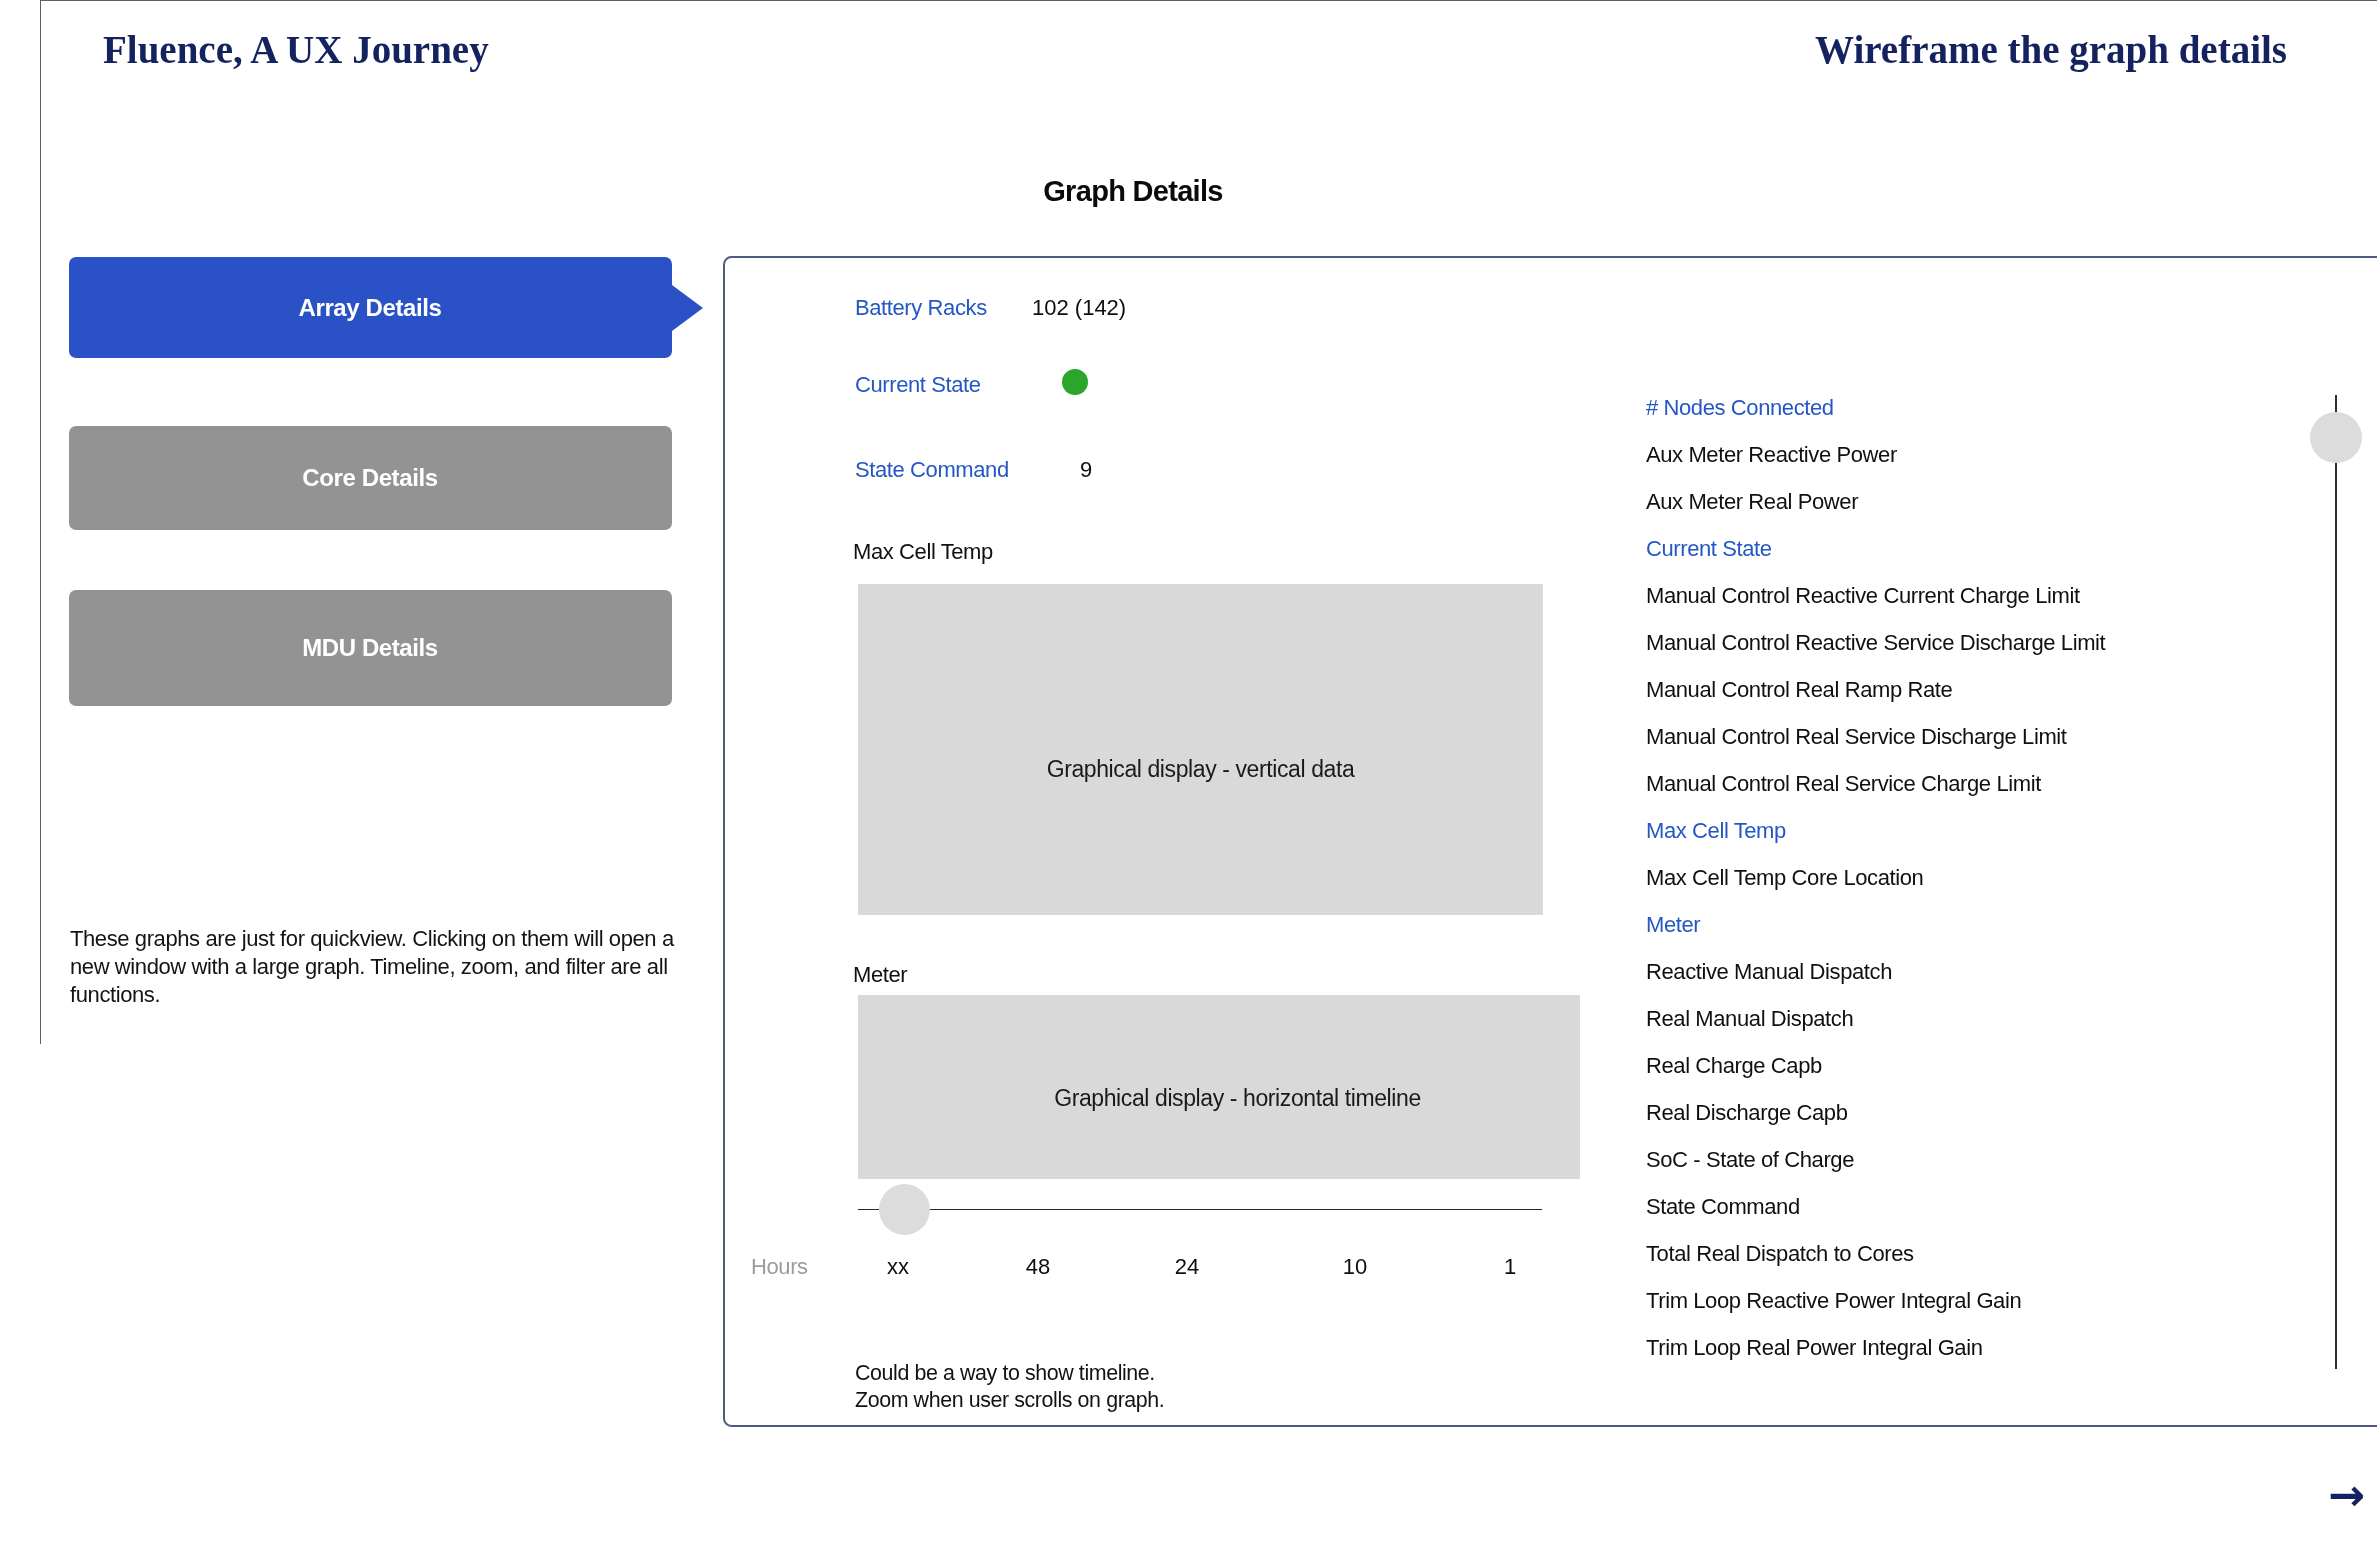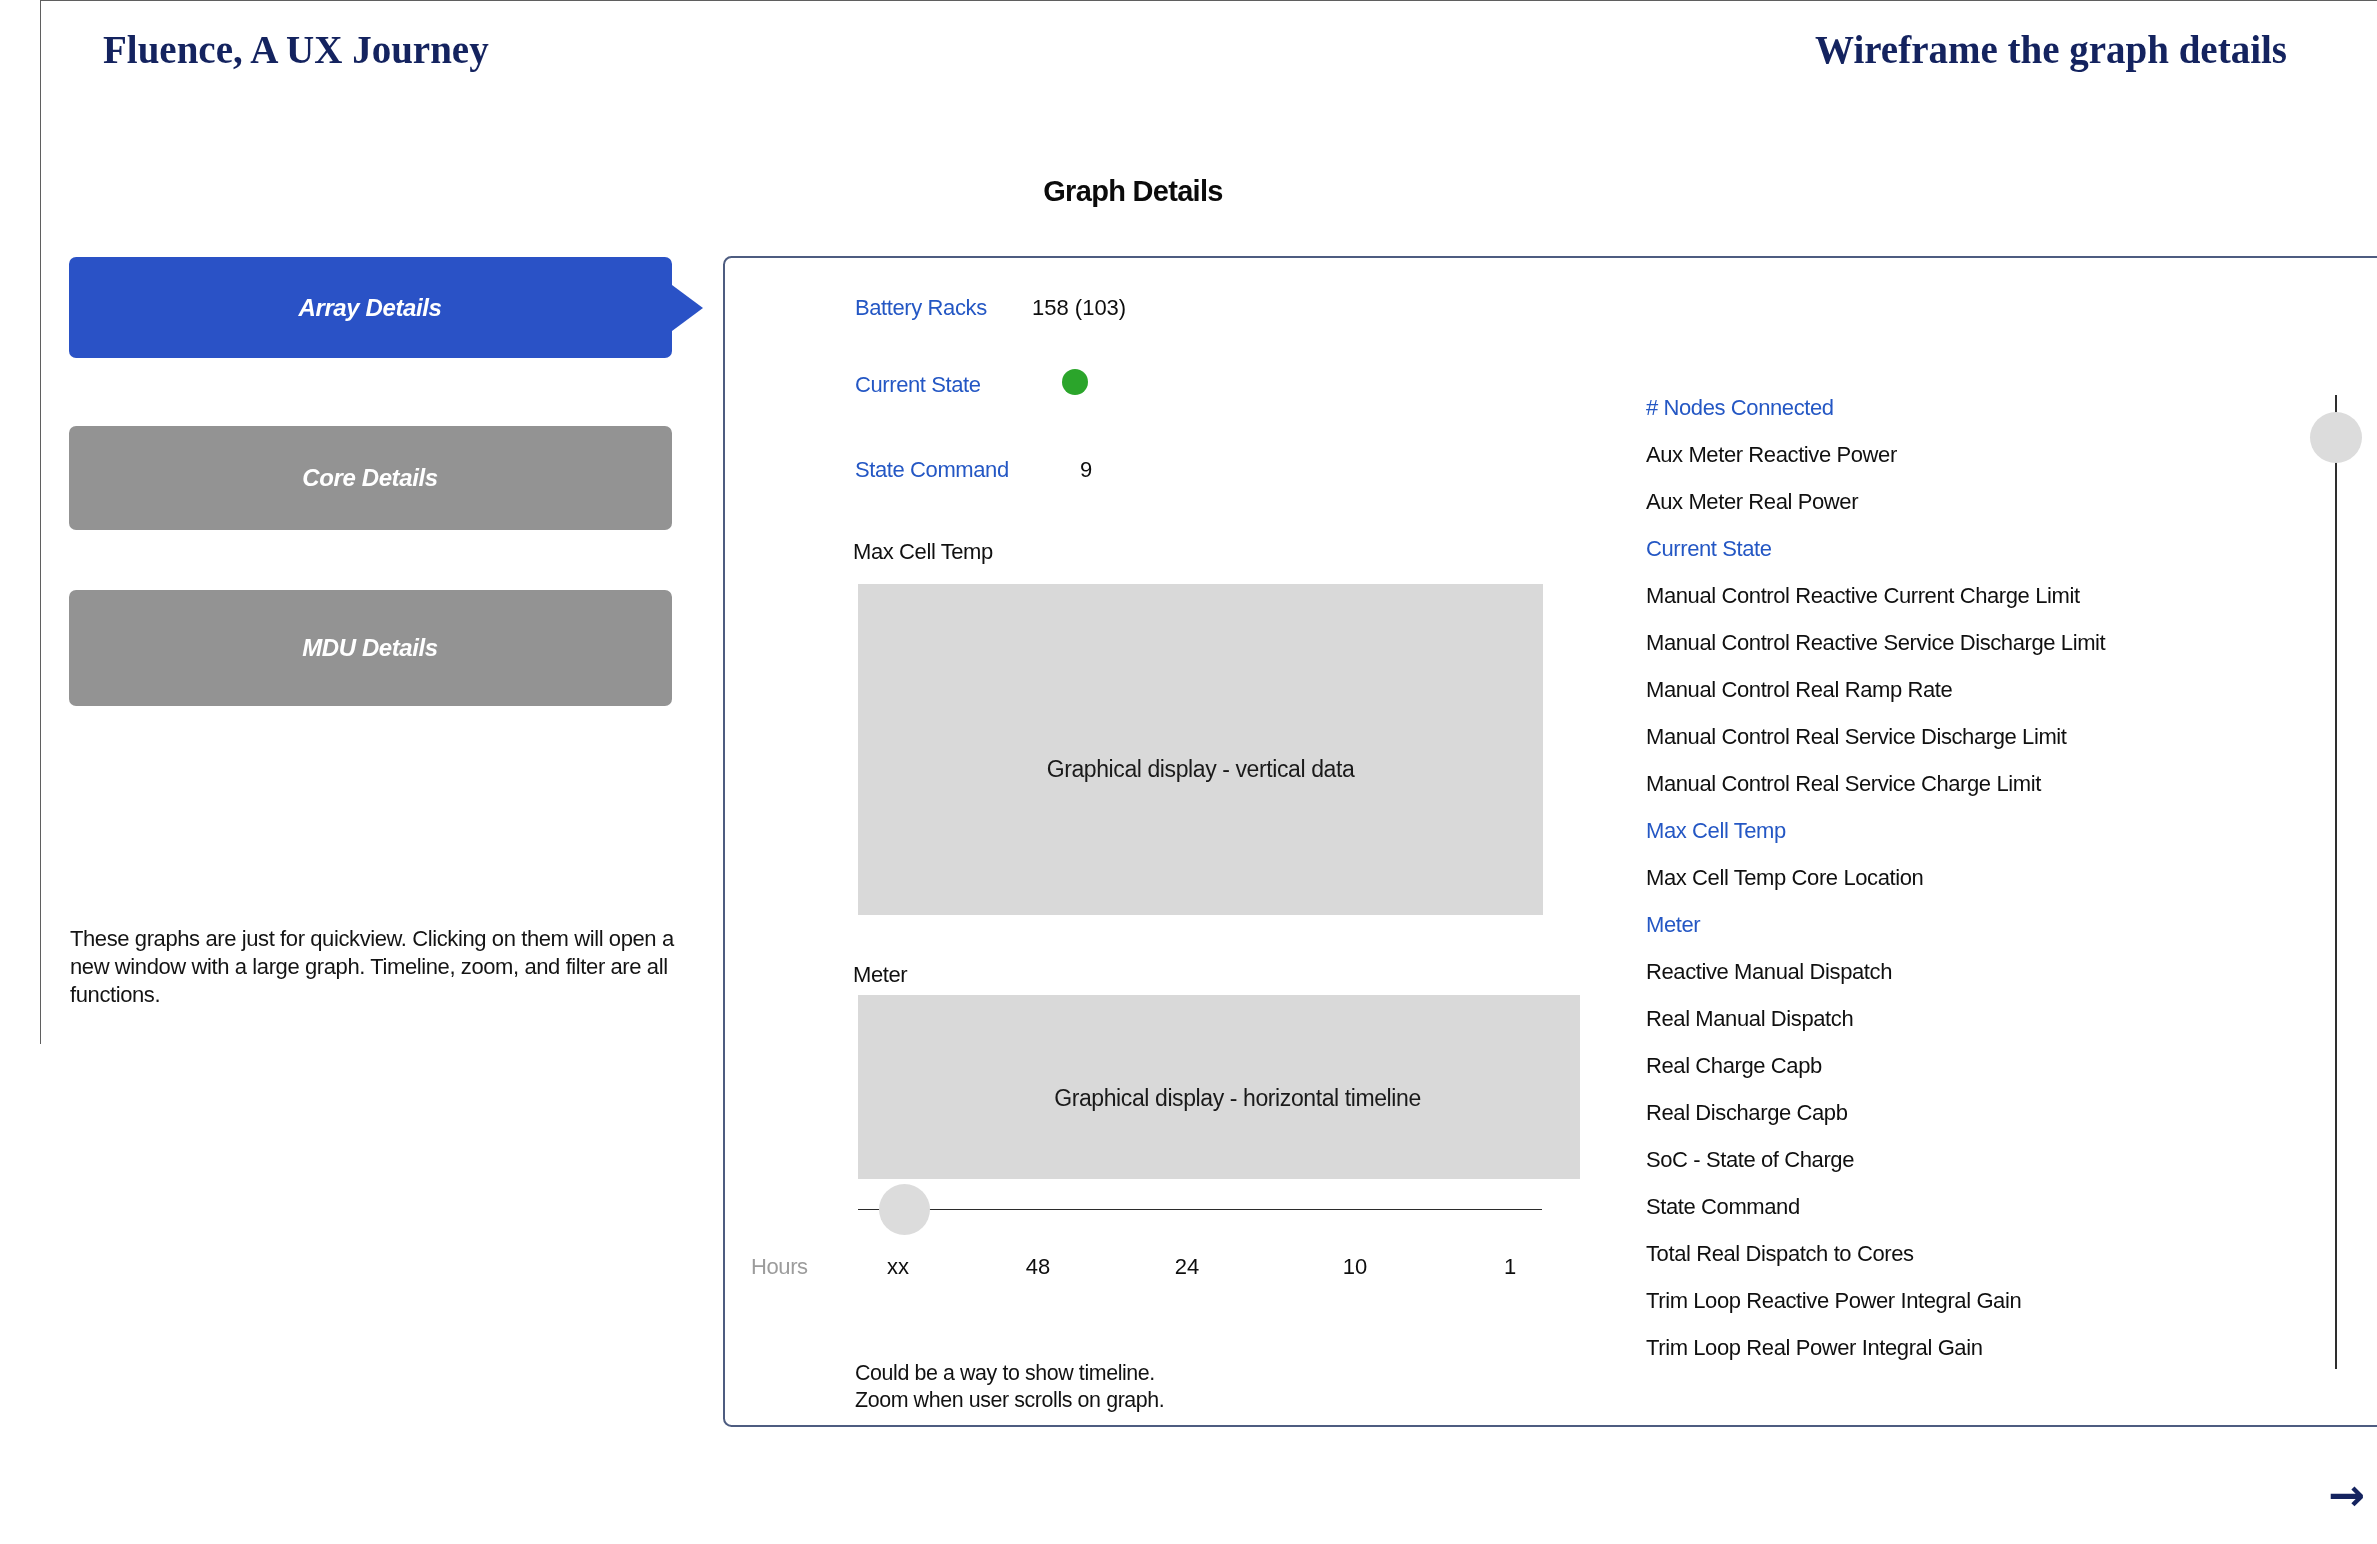--- a/index.html
+++ b/index.html
@@ -25,21 +25,21 @@
     font-weight:bold;font-size:39px;color:var(--navy);white-space:nowrap;}
   .page-title{position:absolute;right:130px;top:27px;font-family:"Liberation Serif", serif;
     font-weight:bold;font-size:39px;color:var(--navy);white-space:nowrap;}
   .section-heading{position:absolute;left:1093px;top:175px;transform:translateX(-50%);
     font-size:29px;font-weight:bold;letter-spacing:-0.7px;color:#0b0b0b;white-space:nowrap;}
 
   
   .tabs{position:absolute;left:28.5px;top:257px;width:666px;height:456px;}
   .tab{position:absolute;left:0;width:603px;background:var(--gray-btn);border-radius:7.1px;
     color:#fff;font-weight:bold;font-size:24px;letter-spacing:-0.4px;
-    display:flex;align-items:center;justify-content:center;cursor:pointer;font-style:italic;}
+    display:flex;align-items:center;justify-content:center;cursor:pointer;}
   .tab:nth-of-type(1){top:0;height:101px;}
   .tab:nth-of-type(2){top:169px;height:104px;}
   .tab:nth-of-type(3){top:333px;height:116px;}
   .tab.active{background:var(--accent);}
   .tab.active::after{content:"";position:absolute;right:-31px;top:50%;transform:translateY(-50%);
     width:0;height:0;border-top:23.5px solid transparent;border-bottom:23.5px solid transparent;
     border-left:31px solid var(--accent);}
   .sidebar-note{position:absolute;left:30px;top:925px;width:648px;font-size:22px;
     line-height:28px;letter-spacing:-0.4px;color:#141414;}
 
@@ -117,21 +117,21 @@
       <div class="tab">
         <span>MDU Details</span>
       </div>
     </div>
 
   <div class="sidebar-note">These graphs are just for quickview. Clicking on them will open a new window with a large graph. Timeline, zoom, and filter are all functions.</div>
 
   <div class="panel">
 
     <div class="field-label" style="top:37px">Battery Racks</div>
-    <div class="field-value" style="left:307px;top:37px">158 (103)</div>
+    <div class="field-value" style="left:307px;top:37px">102 (142)</div>
 
     <div class="field-label" style="top:114px">Current State</div>
     <div class="status-dot"></div>
 
     <div class="field-label" style="top:199px">State Command</div>
     <div class="field-value" style="left:355px;top:199px">9</div>
 
     <div class="chart-label" style="top:281px">Max Cell Temp</div>
     <div class="chart-box v">
       <span>Graphical display - vertical data</span>

